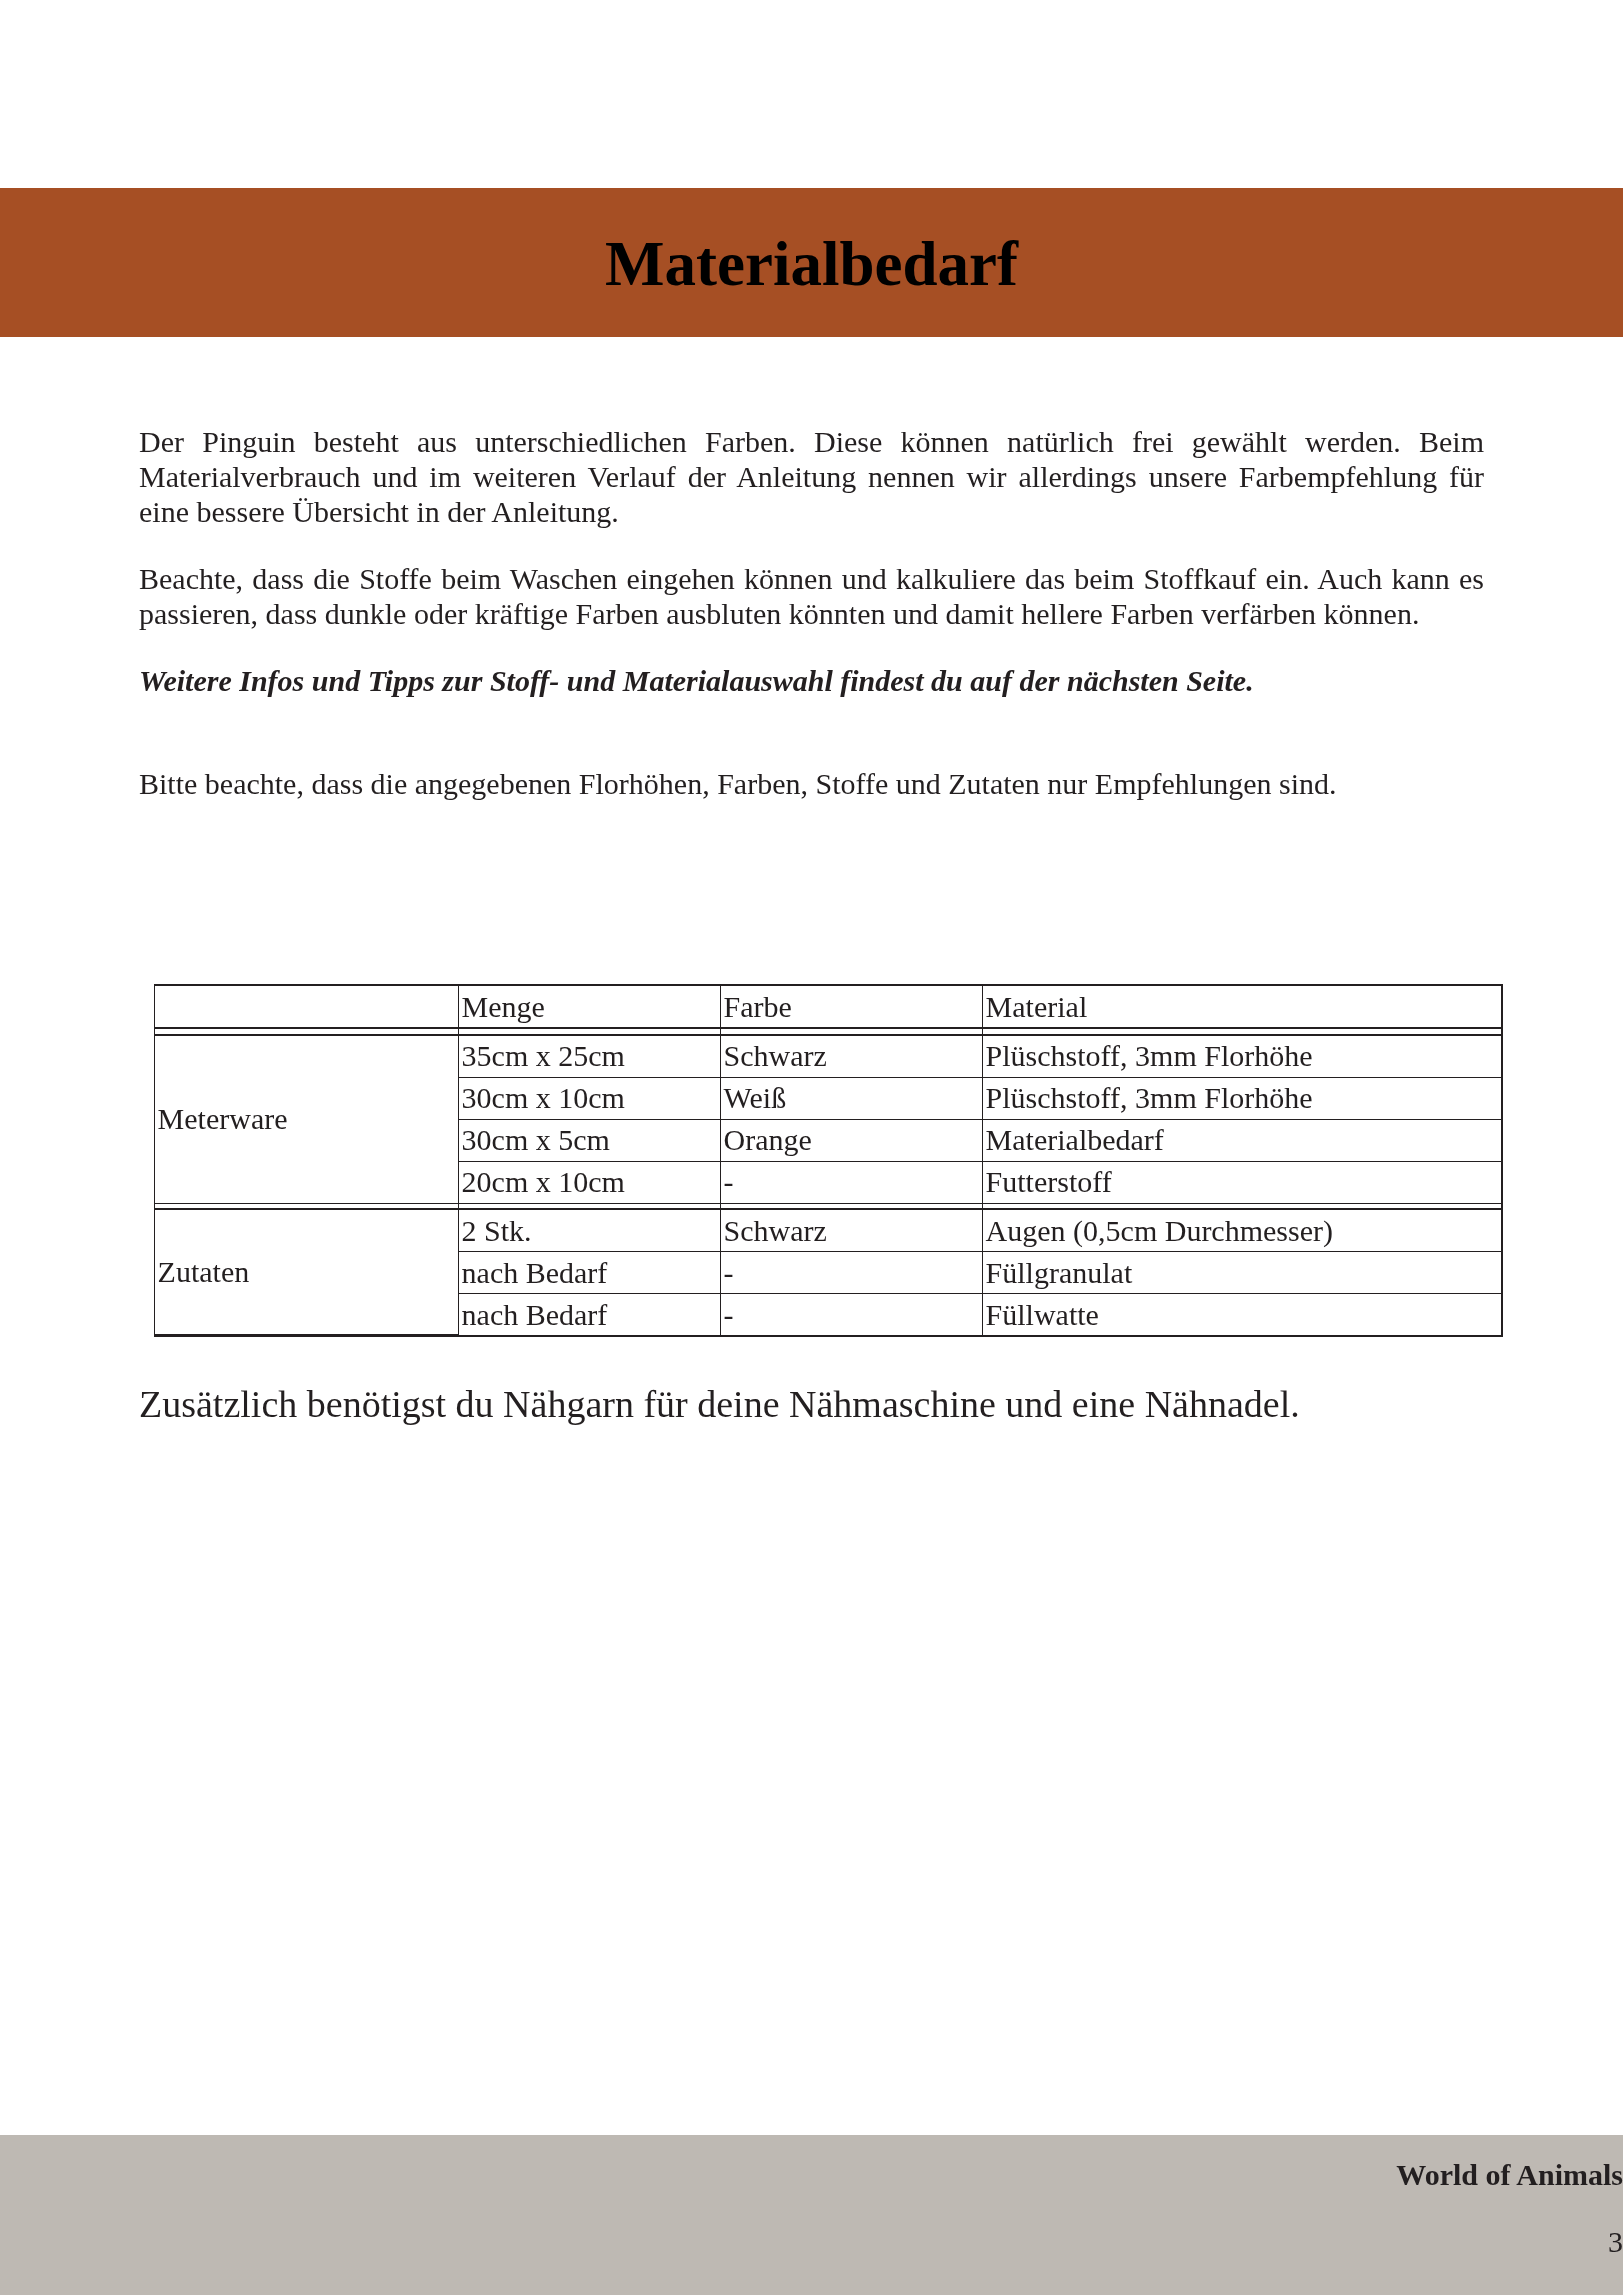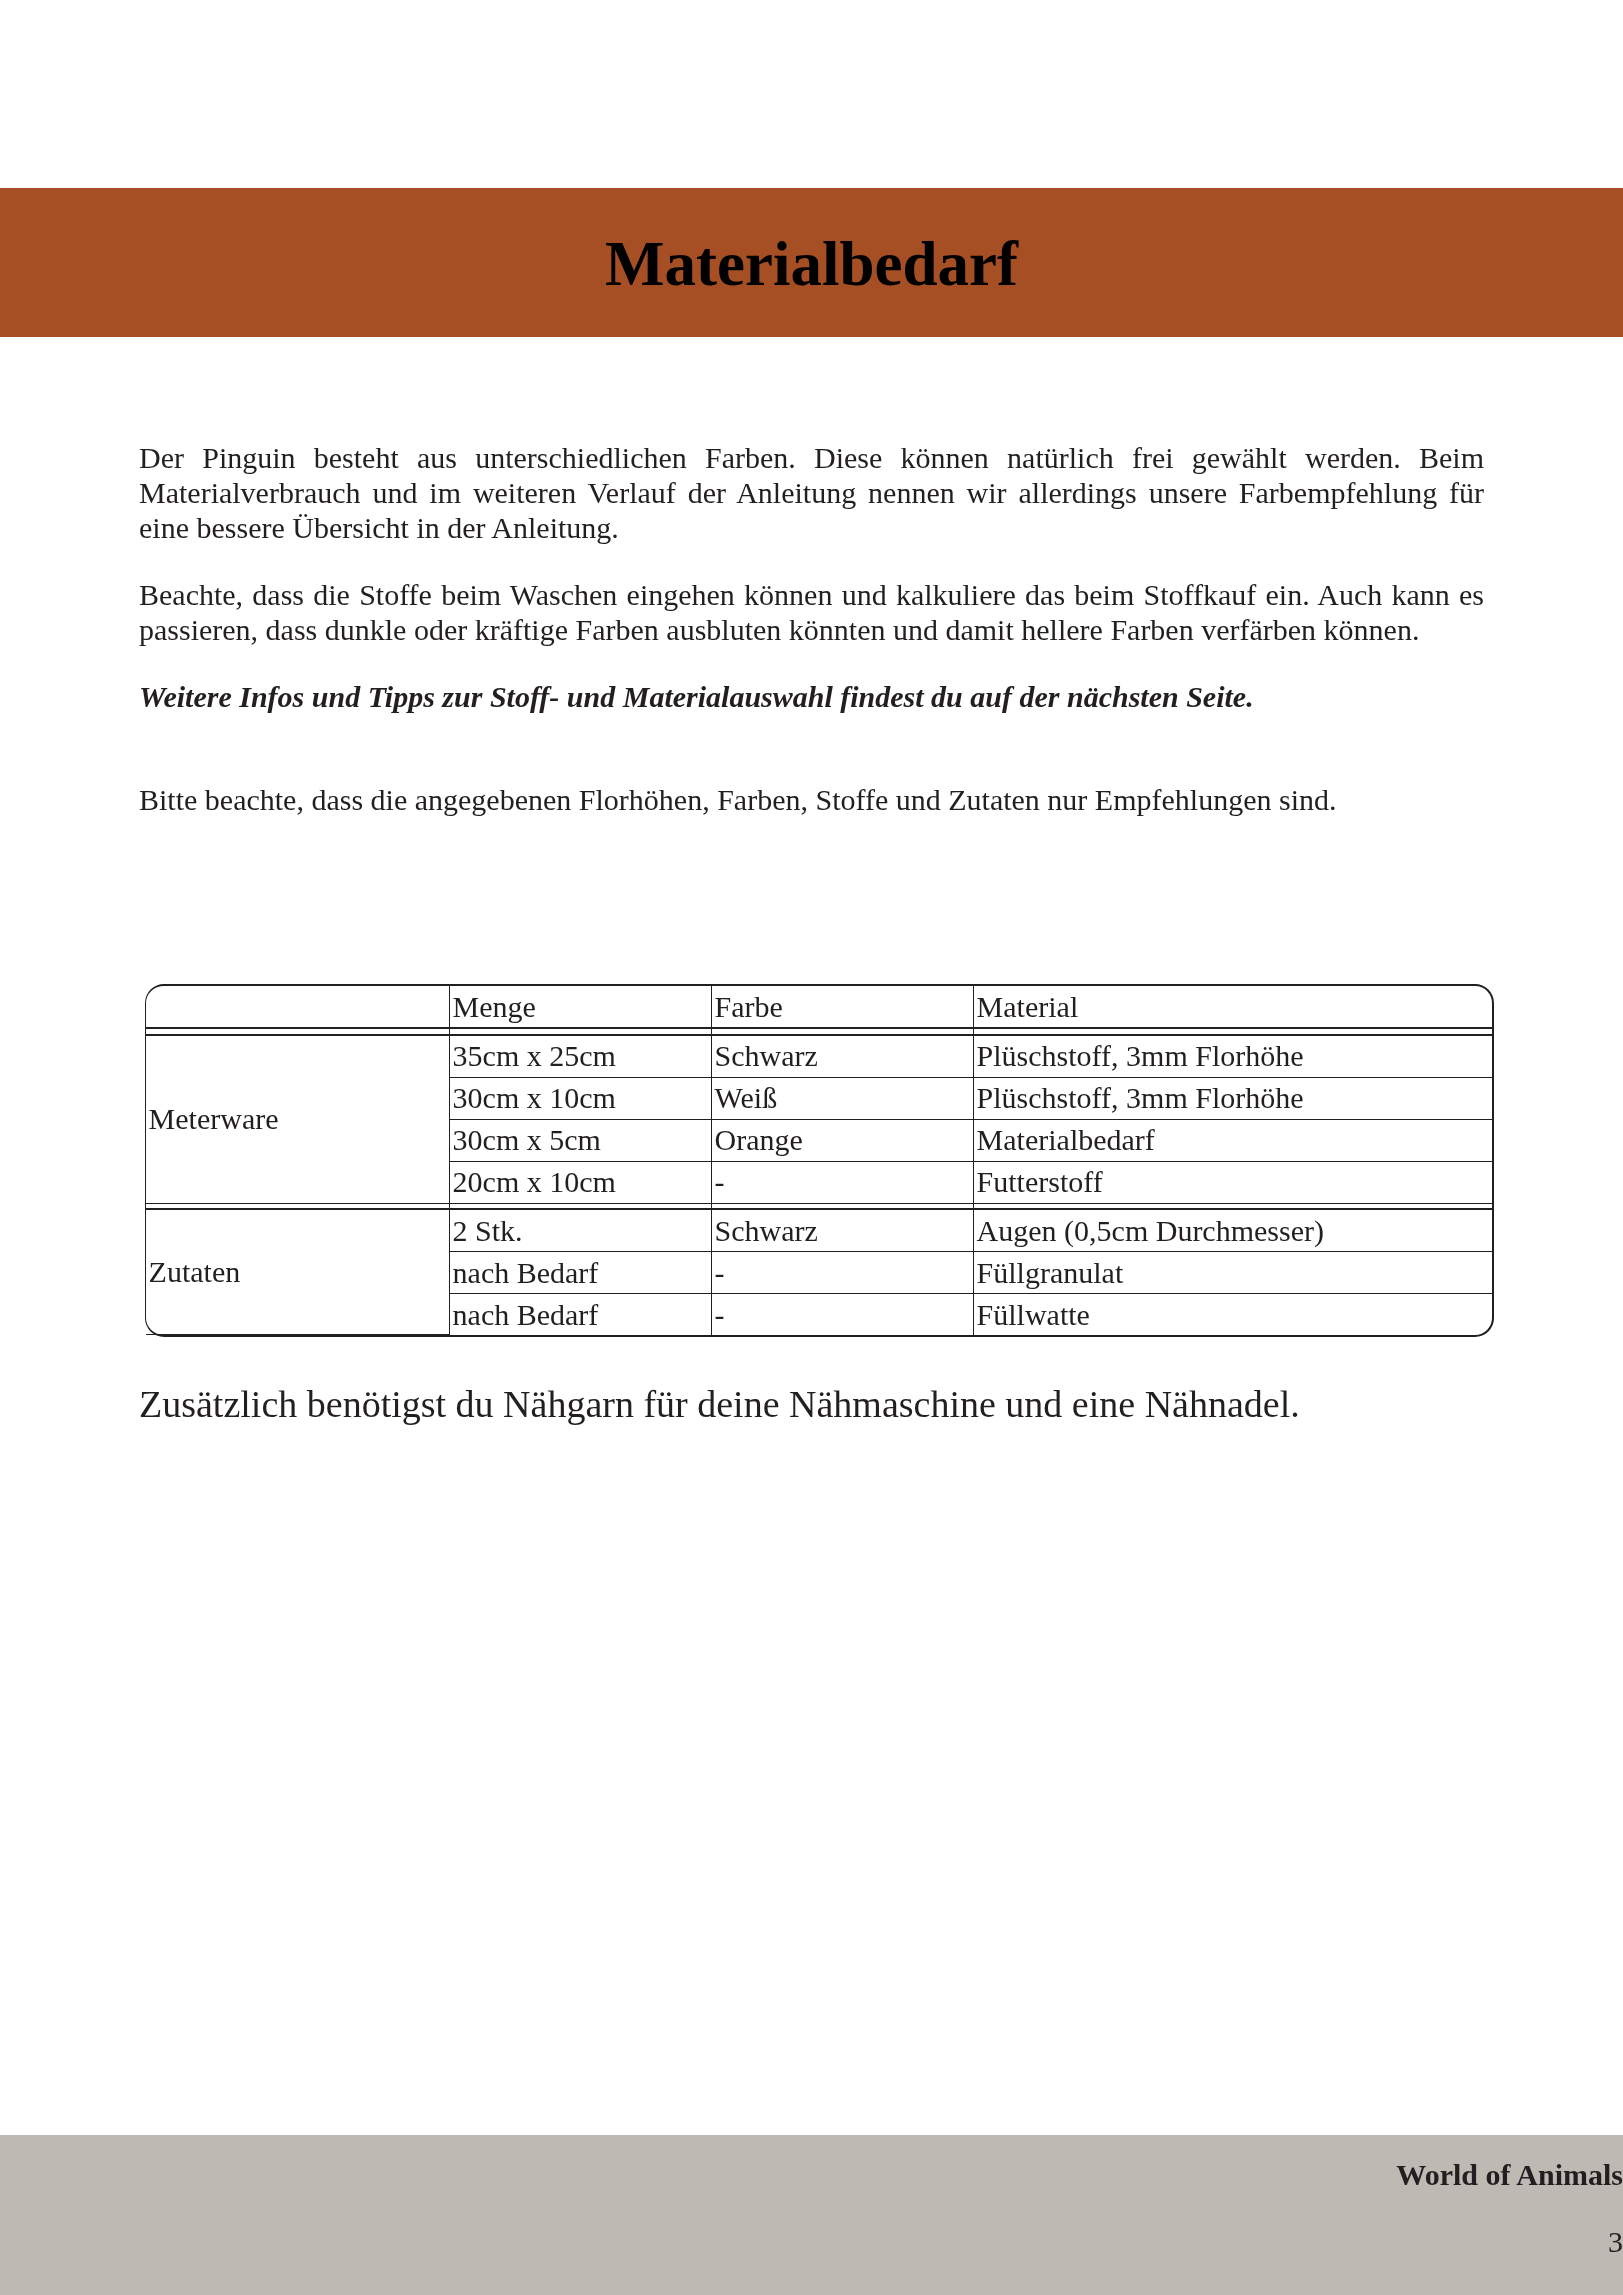--- a/index.html
+++ b/index.html
@@ -30,51 +30,50 @@
       color: #000000;
       font-weight: bold;
       font-size: 63px;
       line-height: 1;
       margin: 0;
       padding-top: 3.9px;
     }
     .content {
       position: absolute;
       left: 139px;
-      top: 440px;
+      top: 424px;
       width: 1345px;
     }
     .para {
       font-size: 30px;
       line-height: 35px;
       text-align: justify;
       margin: 0 0 32px 0;
     }
     .para.bold {
       font-weight: bold;
       font-style: italic;
     }
     .para.gap-large {
       margin-top: 68px;
     }
     table.materials {
       position: absolute;
-      left: 145px;
+      left: 154px;
       top: 984px;
       width: 1346px;
       border-collapse: separate;
       border-spacing: 0;
       border-top: 2px solid #231f20;
       border-left: 1.3px solid #231f20;
       border-right: 2px solid #231f20;
       border-bottom: 2px solid #231f20;
       font-size: 30px;
       line-height: 1;
       table-layout: fixed;
-      border-radius: 19px;
     }
     table.materials col.c0 { width: 304px; }
     table.materials col.c1 { width: 262px; }
     table.materials col.c2 { width: 262px; }
     table.materials col.c3 { width: 518px; }
     table.materials td {
       border-right: 1.3px solid #231f20;
       border-bottom: 1.3px solid #231f20;
       padding: 0 0 0 2.6px;
       vertical-align: middle;

